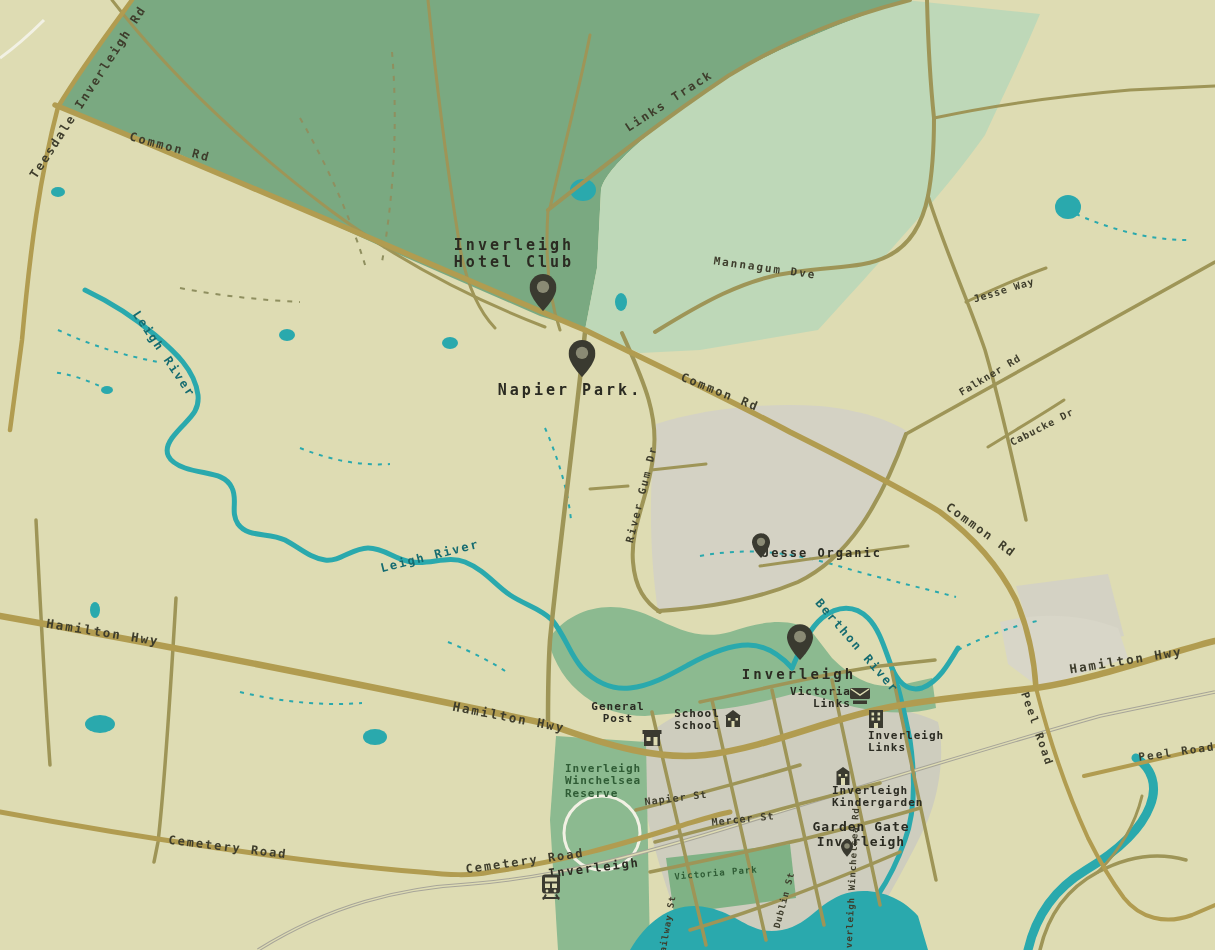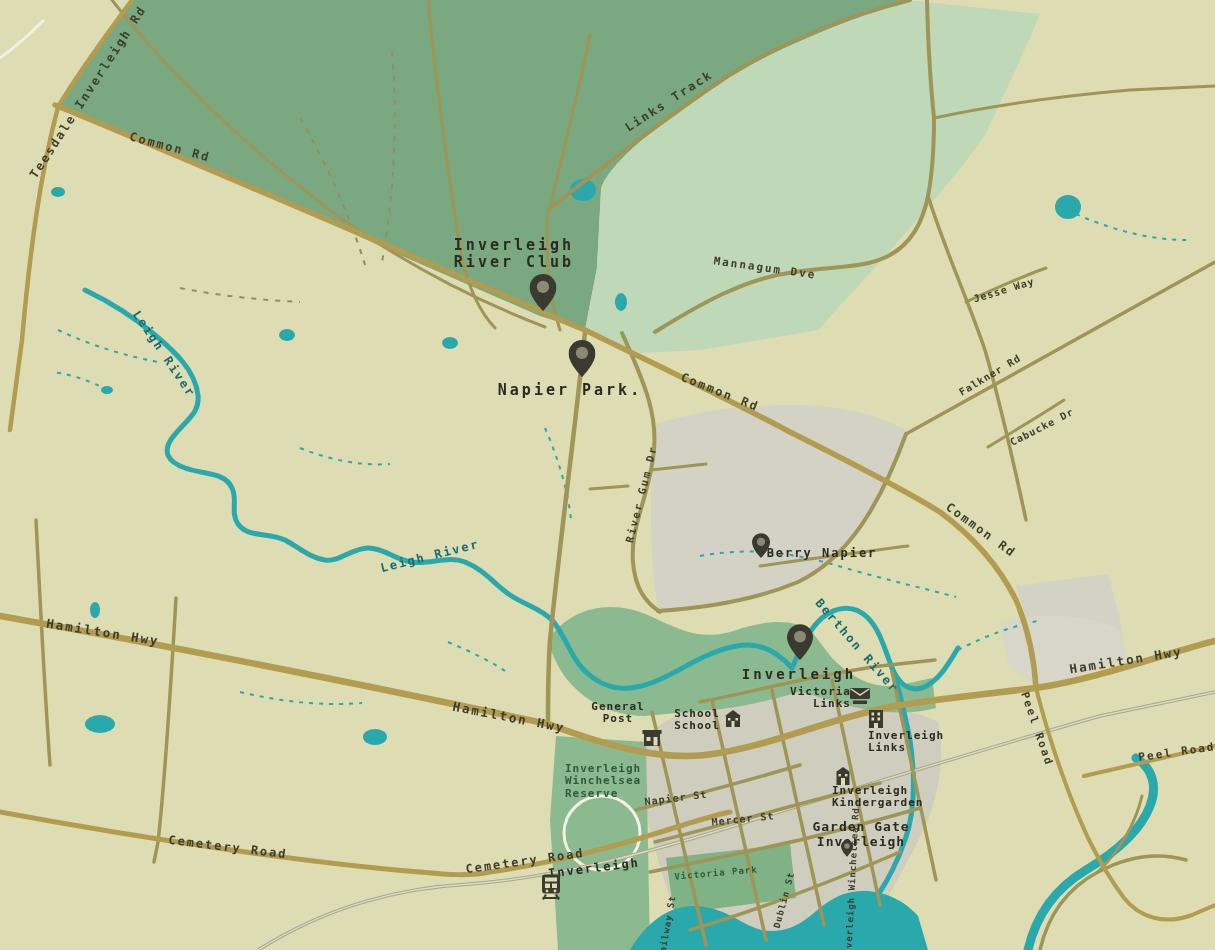--- a/index.html
+++ b/index.html
@@ -149,24 +149,24 @@
   <span class="lbl" style="left:667px;top:927px;--r:-80deg;font-size:9px;letter-spacing:1px;">Railway St</span>
   <span class="lbl" style="left:784px;top:900px;--r:-75deg;font-size:9px;letter-spacing:1px;">Dublin St</span>
   <span class="lbl" style="left:852px;top:884px;--r:-87deg;font-size:9px;letter-spacing:1px;">Inverleigh Winchelsea Rd</span>
 
   <span class="lbl water-lbl" style="left:164px;top:354px;--r:56deg;font-size:12px;">Leigh River</span>
   <span class="lbl water-lbl" style="left:430px;top:556px;--r:-14deg;font-size:12px;">Leigh River</span>
   <span class="lbl water-lbl" style="left:857px;top:646px;--r:49deg;font-size:12px;">Berthon River</span>
 
   <div class="blk center green-lbl" style="left:514px;top:254px;font-size:15px;letter-spacing:3px;">
     <div>Inverleigh</div>
-    <div>River Club</div>
+    <div>Hotel Club</div>
   </div>
   <span class="lbl poi-lbl" style="left:570px;top:390px;font-size:15px;letter-spacing:3px;">Napier Park.</span>
-  <span class="lbl poi-lbl" style="left:822px;top:553px;font-size:12px;">Berry Napier</span>
+  <span class="lbl poi-lbl" style="left:822px;top:553px;font-size:12px;">Jesse Organic</span>
   <span class="lbl poi-lbl" style="left:799px;top:674px;font-size:14px;letter-spacing:3px;">Inverleigh</span>
   <div class="blk right" style="left:851px;top:698px;font-size:11px;letter-spacing:1px;">
     <div>Victoria</div>
     <div>Links</div>
   </div>
   <div class="blk center" style="left:697px;top:720px;font-size:11px;letter-spacing:1px;">
     <div>School</div>
     <div>School</div>
   </div>
   <div class="blk center" style="left:618px;top:713px;font-size:11px;letter-spacing:1px;">

